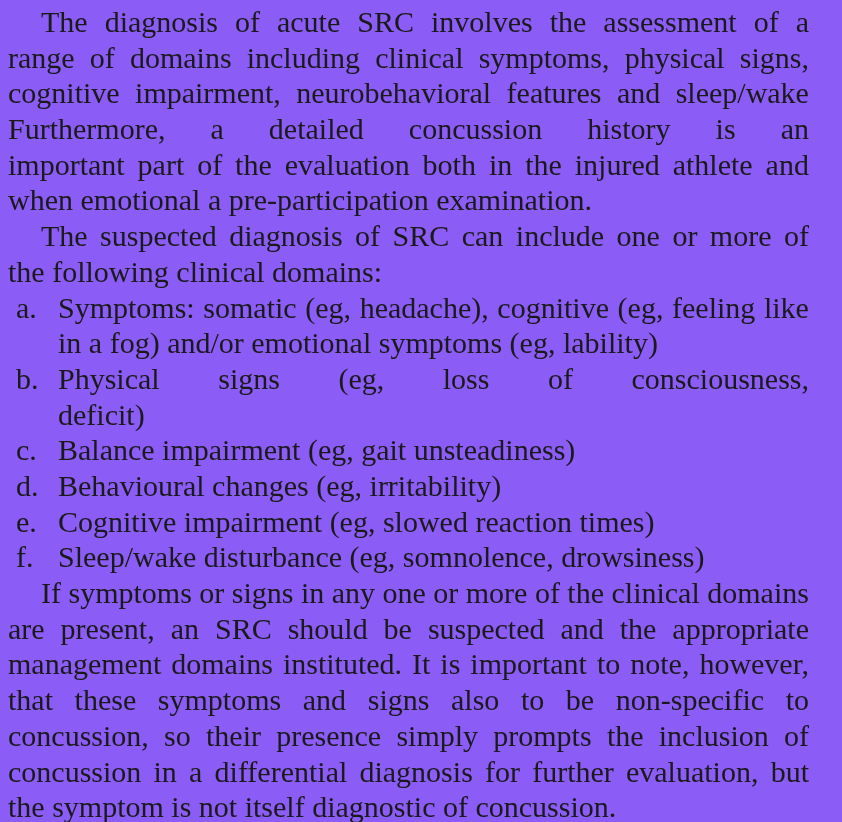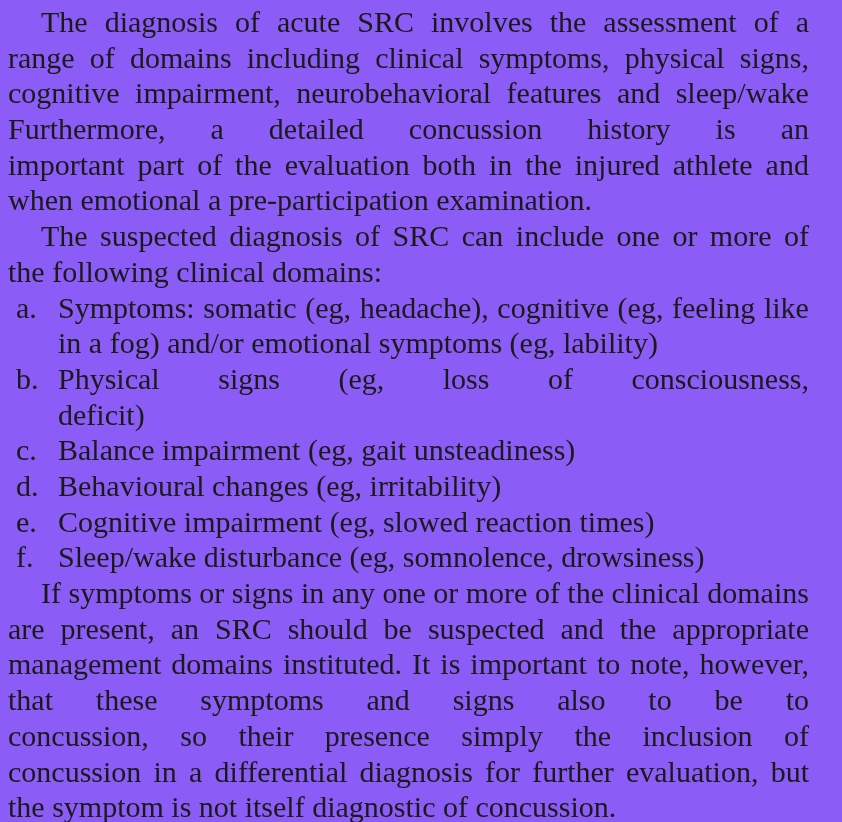--- a/index.html
+++ b/index.html
@@ -227,28 +227,30 @@
       </div>
     <div class="line jl">
         <span>that</span>
         <span>these</span>
         <span>symptoms</span>
         <span>and</span>
         <span>signs</span>
         <span>also</span>
         <span>to</span>
         <span>be</span>
+        <span>non-specific</span>
         <span>to</span>
       </div>
     <div class="line jl">
         <span>concussion,</span>
         <span>so</span>
         <span>their</span>
         <span>presence</span>
         <span>simply</span>
+        <span>prompts</span>
         <span>the</span>
         <span>inclusion</span>
         <span>of</span>
       </div>
     <div class="line jl">
         <span>concussion</span>
         <span>in</span>
         <span>a</span>
         <span>differential</span>
         <span>diagnosis</span>

